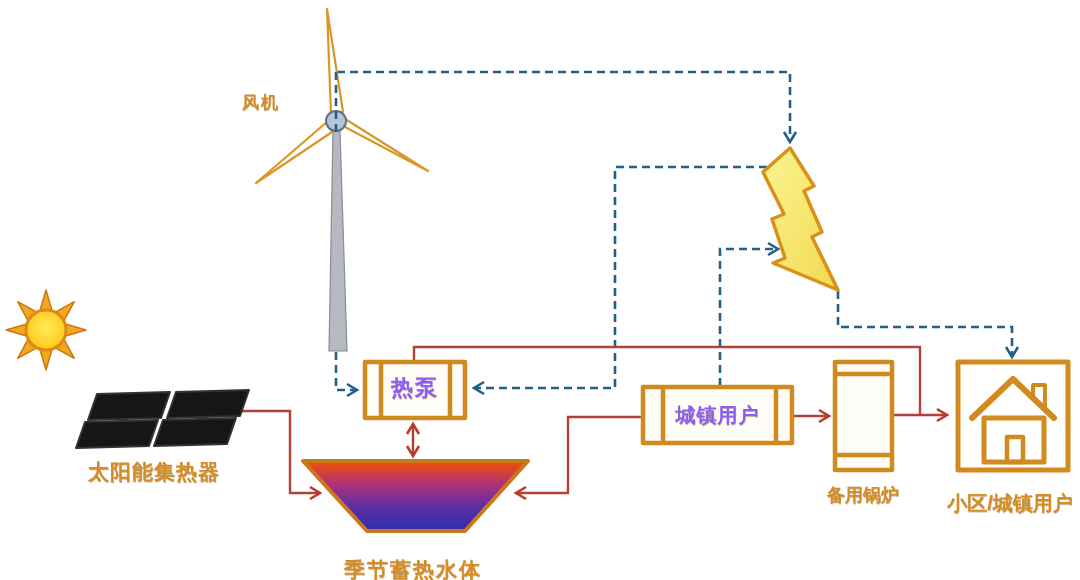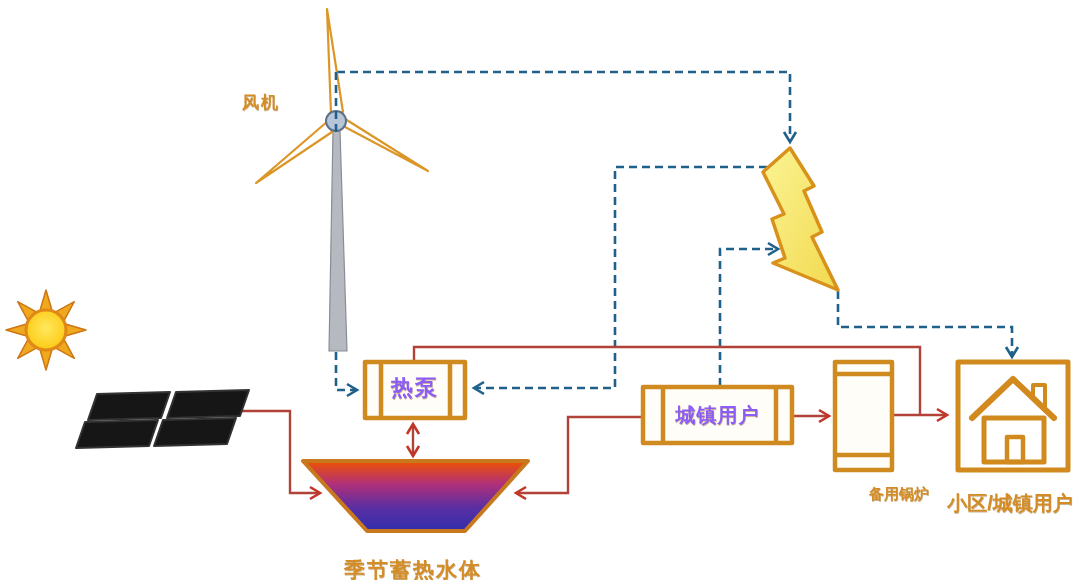--- a/index.html
+++ b/index.html
@@ -13,21 +13,21 @@
     text-shadow:0.5px 0.5px 0 rgba(140,90,16,0.45);
     white-space:nowrap; line-height:1.1;
   }
   .lbl.center { text-align:center; }
   .boxlbl { color:#8b5cf6; }
   #wind-label     { left:242px; top:94px;  font-size:17px; letter-spacing:2px; }
   #solar-label    { left:88px;  top:460px; font-size:21px; letter-spacing:1px; }
   #storage-label  { left:344px; top:558px; font-size:21px; letter-spacing:2px; }
   #heatpump-label { left:365px; top:376px; width:100px; font-size:22px; letter-spacing:2px; }
   #chp-label      { left:643px; top:404px; width:149px; font-size:20px; letter-spacing:1px; }
-  #boiler-label   { left:851px; top:486px; width:96px;  font-size:15px; }
+  #boiler-label   { left:815px; top:486px; width:96px;  font-size:18px; }
   #users-label    { left:935px; top:492px; width:150px; font-size:20px; }
 </style>
 </head>
 <body>
 
 <div id="stage">
 
   <svg id="diagram-svg" width="1080" height="580" viewBox="0 0 1080 580">
     <defs>
       <marker id="chevB" markerUnits="userSpaceOnUse" markerWidth="18" markerHeight="18" refX="12" refY="8" orient="auto-start-reverse">
@@ -124,18 +124,19 @@
     <g stroke="#d28a1e" fill="none" stroke-linejoin="round" stroke-linecap="round">
       <rect x="958" y="362" width="110" height="108" fill="#ffffff" stroke-width="5"></rect>
       <rect x="1033" y="385" width="12" height="22" stroke-width="4"></rect>
       <polyline points="972,418 1013,379 1054,418" stroke-width="6" fill="#ffffff"></polyline>
       <rect x="984" y="418" width="60" height="44" stroke-width="5"></rect>
       <rect x="1007" y="437" width="16" height="25" stroke-width="4.5"></rect>
     </g>
   </svg>
 
   <div class="lbl" id="wind-label">风机</div>
+  <div class="lbl" id="solar-label">太阳能集热器</div>
   <div class="lbl center boxlbl" id="heatpump-label">热泵</div>
   <div class="lbl" id="storage-label">季节蓄热水体</div>
   <div class="lbl center boxlbl" id="chp-label">城镇用户</div>
   <div class="lbl center" id="boiler-label">备用锅炉</div>
   <div class="lbl center" id="users-label">小区/城镇用户</div>
 </div>
 
 </body></html>

